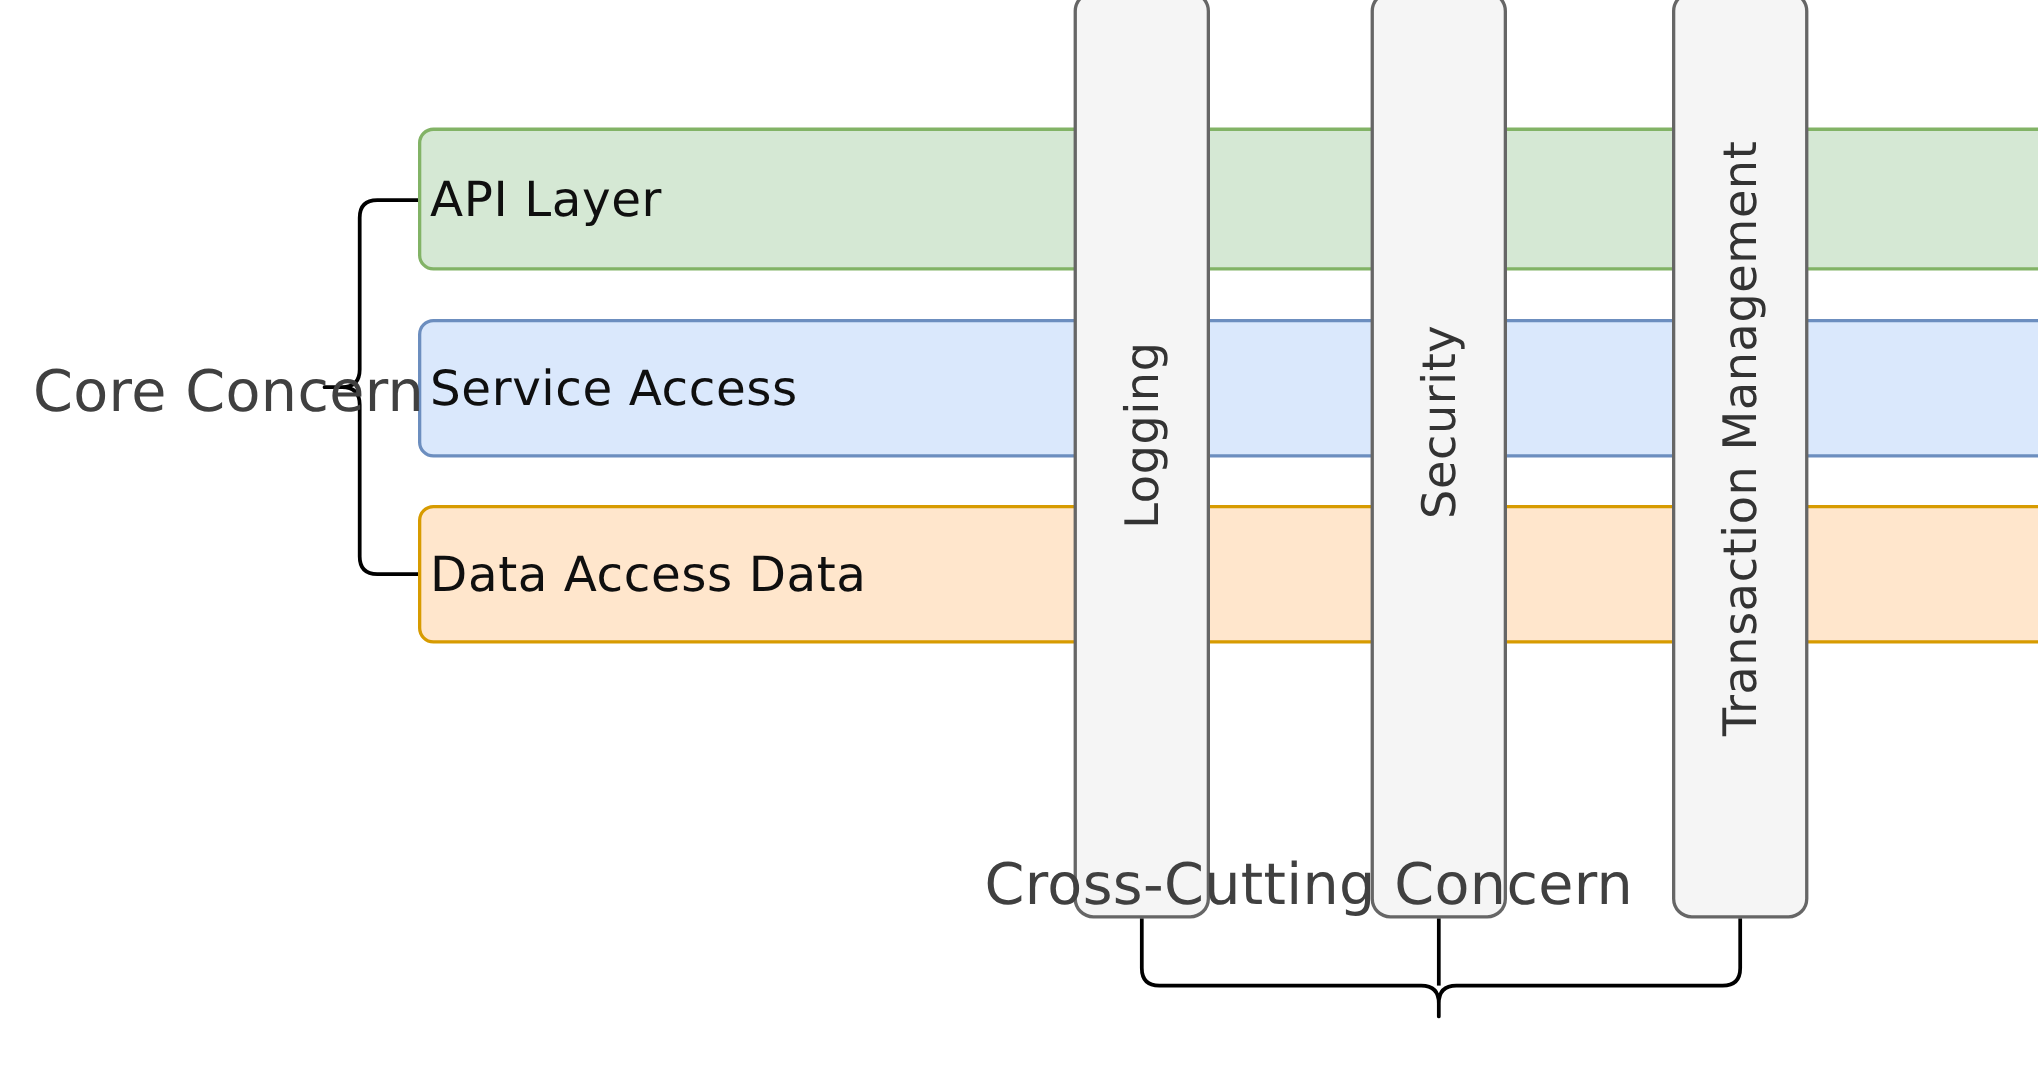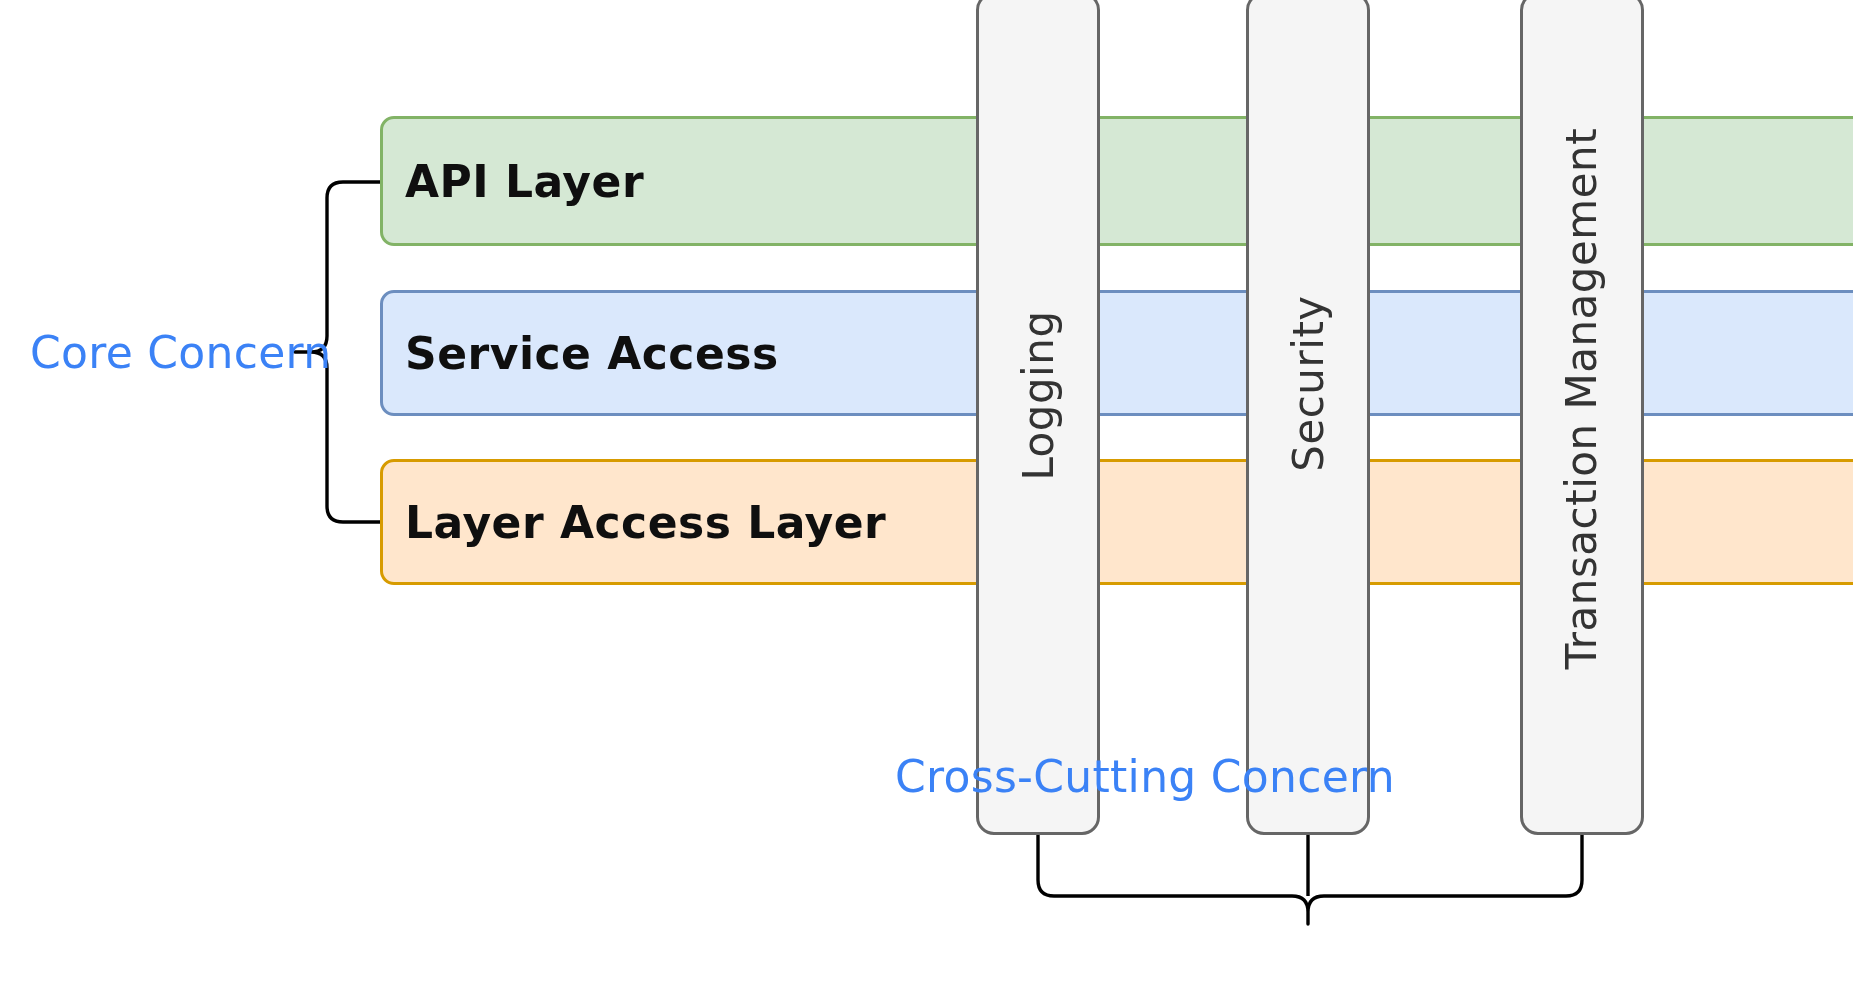--- a/index.html
+++ b/index.html
@@ -12,27 +12,26 @@
   
   .layer{
     position:absolute;
     border-radius:14px;
     border-width:3px;border-style:solid;
     box-sizing:border-box;
     display:flex;align-items:center;
     z-index:2;
   }
   .layer .layer-label{
-    padding-left:22px;
+    padding-left:8px;
     font-family:"DejaVu Sans", sans-serif;
     font-size:44px;
     color:#0f0f0f;
     letter-spacing:.5px;
     white-space:nowrap;
-    font-weight:bold;
   }
   #layer-api     {left:380px; top:116px; width:1500px; height:130px;
                   background:#d5e8d4; border-color:#82b366;}
   #layer-service {left:380px; top:290px; width:1500px; height:126px;
                   background:#dae8fc; border-color:#6c8ebf;}
   #layer-data    {left:380px; top:459px; width:1500px; height:126px;
                   background:#ffe6cc; border-color:#d79b00;}
 
   
   .concern{
@@ -71,28 +70,28 @@
   }
   #bracket-core{z-index:3;}
   #bracket-cross{z-index:6;}
   .bracket-path{fill:none;stroke:#000000;stroke-width:3.4;
                 stroke-linecap:butt;stroke-linejoin:round;}
 
   
   .caption{
     position:absolute;
     font-family:"DejaVu Sans", sans-serif;
-    font-size:44px;
-    color:#3b82f6;
+    font-size:52px;
+    color:#404040;
     white-space:nowrap;
     z-index:7;
     letter-spacing:.3px;
   }
   #caption-core{ left:30px; top:327px; }
-  #caption-cross{ left:895px; top:751px; }
+  #caption-cross{ left:895px; top:775px; }
 </style>
 </head>
 <body>
 
 <div id="stage">
 
   <svg id="bracket-core" viewBox="0 0 1853 990" xmlns="http://www.w3.org/2000/svg">
     <path class="bracket-path" d="M 380 182
              L 343 182
              Q 327 182 327 198
@@ -108,21 +107,21 @@
 
   <div class="layer" id="layer-api">
     <span class="layer-label">API Layer</span>
   </div>
 
   <div class="layer" id="layer-service">
     <span class="layer-label">Service Access</span>
   </div>
 
   <div class="layer" id="layer-data">
-    <span class="layer-label">Layer Access Layer</span>
+    <span class="layer-label">Data Access Data</span>
   </div>
 
   <div class="concern" id="concern-logging">
     <span class="concern-label">Logging</span>
   </div>
 
   <div class="concern" id="concern-security">
     <span class="concern-label">Security</span>
   </div>
 

